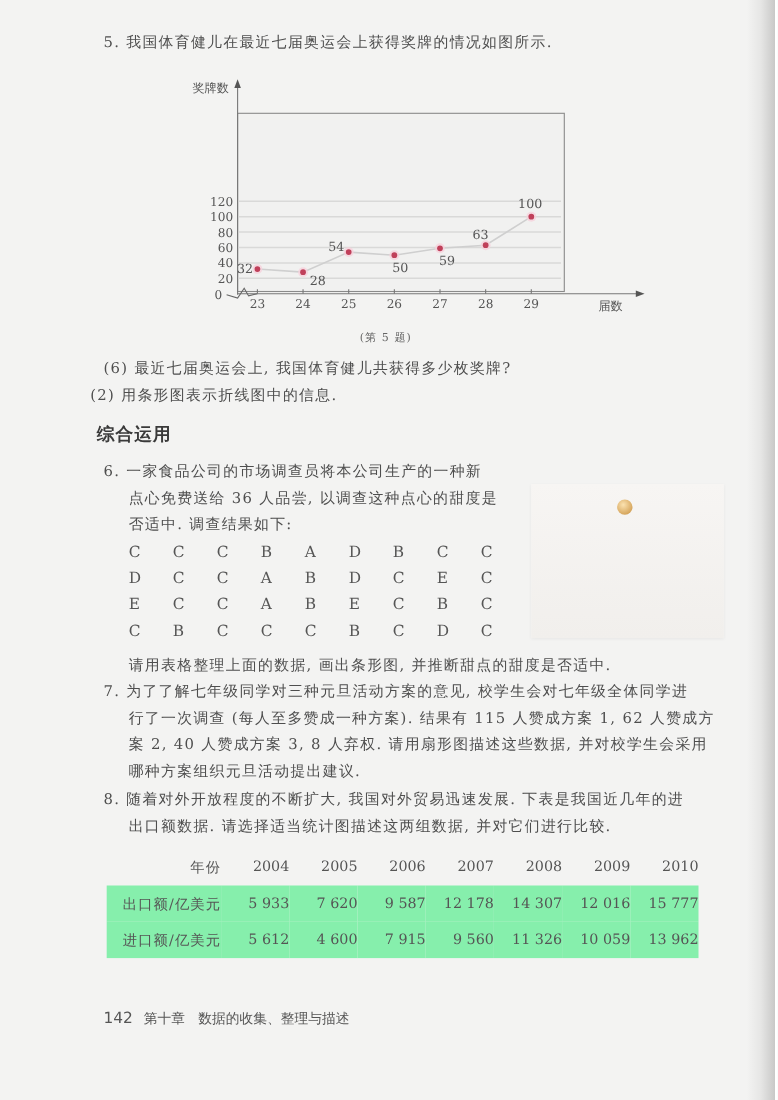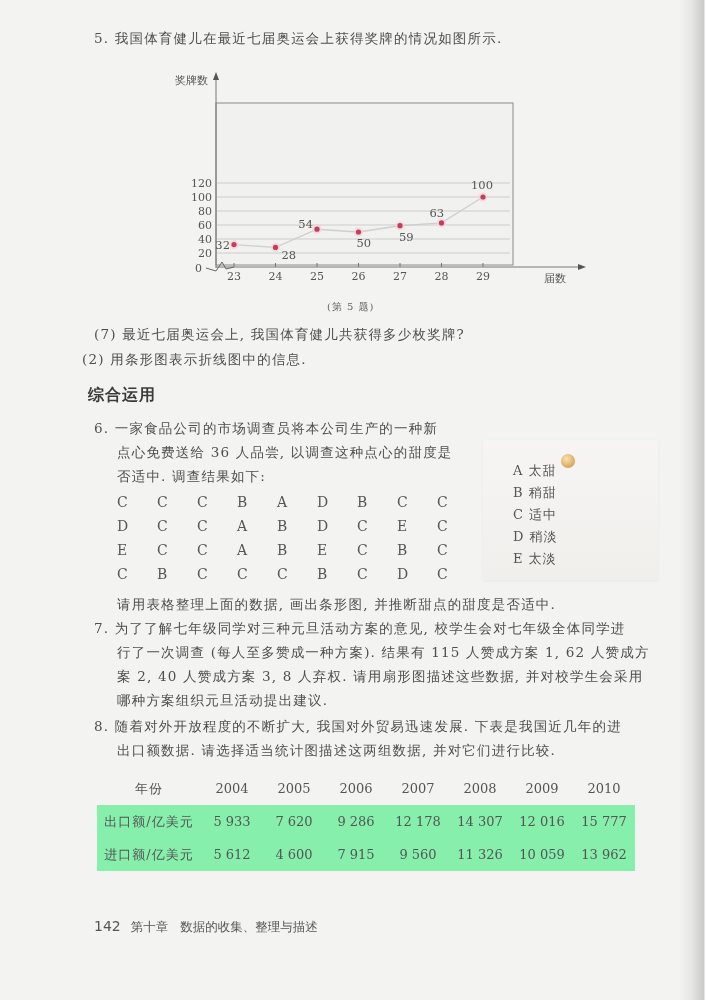--- a/index.html
+++ b/index.html
@@ -14,21 +14,21 @@
   .grid-letters{position:absolute;left:117px;top:490px;}
   .grid-row{display:flex;height:24px;align-items:center;}
   .grid-cell{width:40px;font-size:14px;color:#555;}
   .note{position:absolute;left:483px;top:440px;width:175px;height:140px;
         background:linear-gradient(#f7f5f3,#f1efec);box-shadow:0 1px 3px rgba(0,0,0,0.05);}
   .pin{position:absolute;left:78px;top:14px;width:14px;height:14px;border-radius:50%;
        background:radial-gradient(circle at 40% 35%,#fbe2b0,#d7a75e 70%,#b98a46);}
   .note-list{position:absolute;left:30px;top:20px;}
   .note-item{font-size:13px;line-height:22px;color:#555;letter-spacing:1px;}
   table.trade{position:absolute;left:97px;top:772px;border-collapse:collapse;font-size:13px;color:#555;}
-  table.trade td{height:33px;text-align:center;padding:0;}
+  table.trade td{height:33px;text-align:right;padding:0;}
   table.trade td.lbl{width:104px;letter-spacing:1px;}
   table.trade td.num{width:62px;}
   table.trade tr.r1 td, table.trade tr.r2 td{background:#86efac;}
   .footer{position:absolute;left:94px;top:918px;font-family:"DejaVu Sans","Liberation Sans",sans-serif;font-size:12.5px;color:#555;}
   .footer .pg{font-size:14px;margin-right:6px;}
 </style>
 </head>
 <body>
 
 <div class="page-edge"></div>
@@ -103,21 +103,21 @@
       <text x="196.5" y="179" text-anchor="start">50</text>
       <text x="239" y="172.7" text-anchor="start">59</text>
       <text x="269.5" y="148.9" text-anchor="start">63</text>
       <text x="311" y="121" text-anchor="start">100</text>
     </g>
   <text id="ylabel" x="48" y="16" font-size="11" fill="#555" text-anchor="end">奖牌数</text>
   <text id="xlabel" x="384" y="214" font-size="11" fill="#555">届数</text>
 </svg>
 
 <div class="caption" style="left:327px;top:300px;">(第 5 题)</div>
-<div class="txt" style="left:94px;top:326px;">(7) 最近七届奥运会上, 我国体育健儿共获得多少枚奖牌?</div>
+<div class="txt" style="left:94px;top:326px;">(6) 最近七届奥运会上, 我国体育健儿共获得多少枚奖牌?</div>
 <div class="txt" style="left:82px;top:351px;">(2) 用条形图表示折线图中的信息.</div>
 
 <div class="heading" style="left:88px;top:385px;">综合运用</div>
 
 <div class="txt" style="left:94px;top:420px;text-align:center;">6. 一家食品公司的市场调查员将本公司生产的一种新</div>
 <div class="txt" style="left:117px;top:444px;">点心免费送给 36 人品尝, 以调查这种点心的甜度是</div>
 <div class="txt" style="left:117px;top:468px;">否适中. 调查结果如下:</div>
 
 <div class="grid-letters">
     <div class="grid-row">
@@ -161,27 +161,20 @@
       <span class="grid-cell">C</span>
       <span class="grid-cell">B</span>
       <span class="grid-cell">C</span>
       <span class="grid-cell">D</span>
       <span class="grid-cell">C</span>
     </div>
   </div>
 
 <div class="note">
   <div class="pin"></div>
-  <div class="note-list" id="note-list">
-      <div class="note-item">A 太甜</div>
-      <div class="note-item">B 稍甜</div>
-      <div class="note-item">C 适中</div>
-      <div class="note-item">D 稍淡</div>
-      <div class="note-item">E 太淡</div>
-    </div>
 </div>
 
 <div class="txt" style="left:117px;top:596px;">请用表格整理上面的数据, 画出条形图, 并推断甜点的甜度是否适中.</div>
 
 <div class="txt" style="left:94px;top:620px;">7. 为了了解七年级同学对三种元旦活动方案的意见, 校学生会对七年级全体同学进</div>
 <div class="txt" style="left:117px;top:644px;">行了一次调查 (每人至多赞成一种方案). 结果有 115 人赞成方案 1, 62 人赞成方</div>
 <div class="txt" style="left:117px;top:668px;">案 2, 40 人赞成方案 3, 8 人弃权. 请用扇形图描述这些数据, 并对校学生会采用</div>
 <div class="txt" style="left:117px;top:692px;">哪种方案组织元旦活动提出建议.</div>
 
 <div class="txt" style="left:94px;top:718px;">8. 随着对外开放程度的不断扩大, 我国对外贸易迅速发展. 下表是我国近几年的进</div>
@@ -196,21 +189,21 @@
         <td class="num">2006</td>
         <td class="num">2007</td>
         <td class="num">2008</td>
         <td class="num">2009</td>
         <td class="num">2010</td>
       </tr>
       <tr class="r1">
         <td class="lbl">出口额/亿美元</td>
         <td class="num">5 933</td>
         <td class="num">7 620</td>
-        <td class="num">9 286</td>
+        <td class="num">9 587</td>
         <td class="num">12 178</td>
         <td class="num">14 307</td>
         <td class="num">12 016</td>
         <td class="num">15 777</td>
       </tr>
       <tr class="r2">
         <td class="lbl">进口额/亿美元</td>
         <td class="num">5 612</td>
         <td class="num">4 600</td>
         <td class="num">7 915</td>

